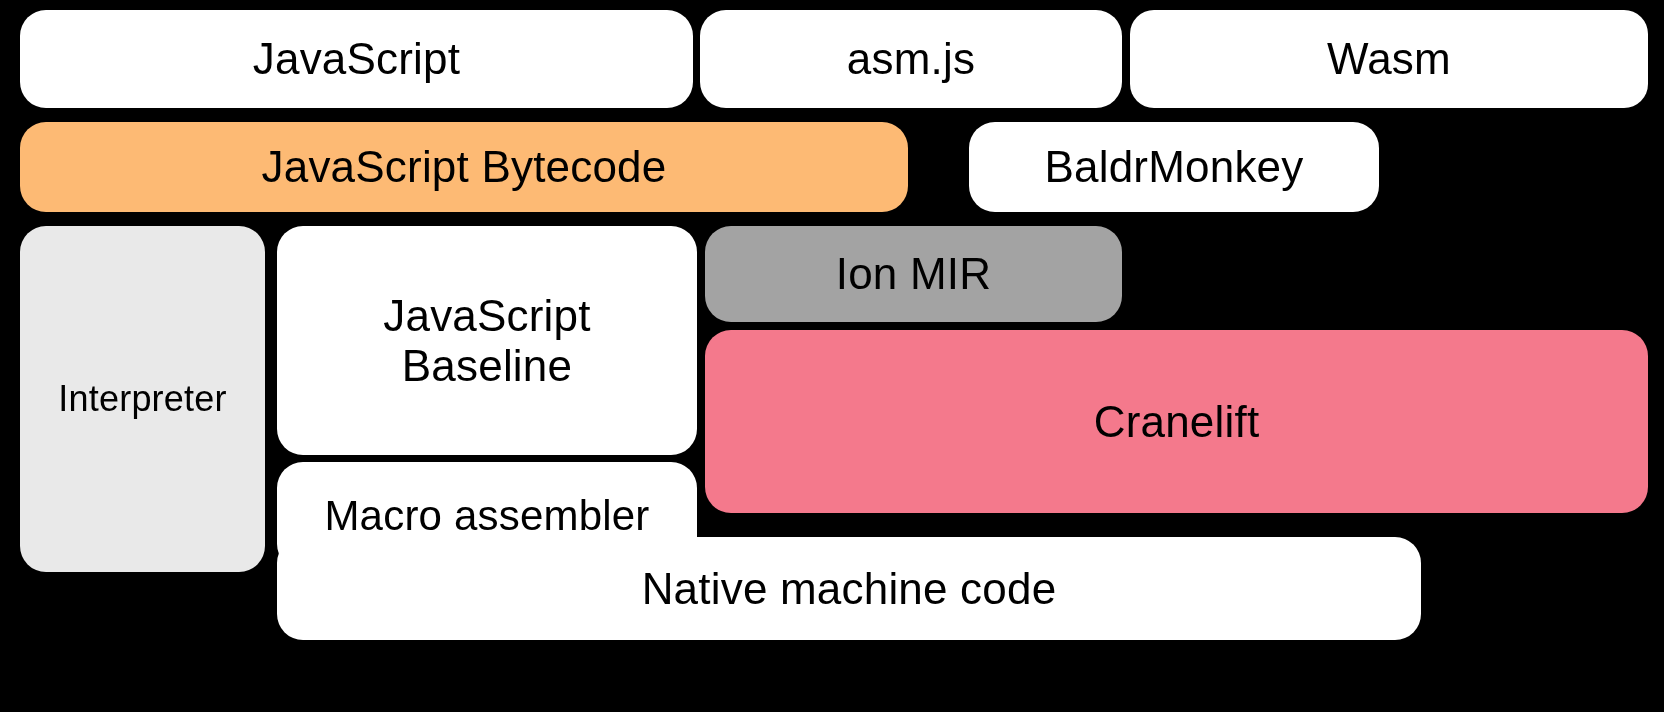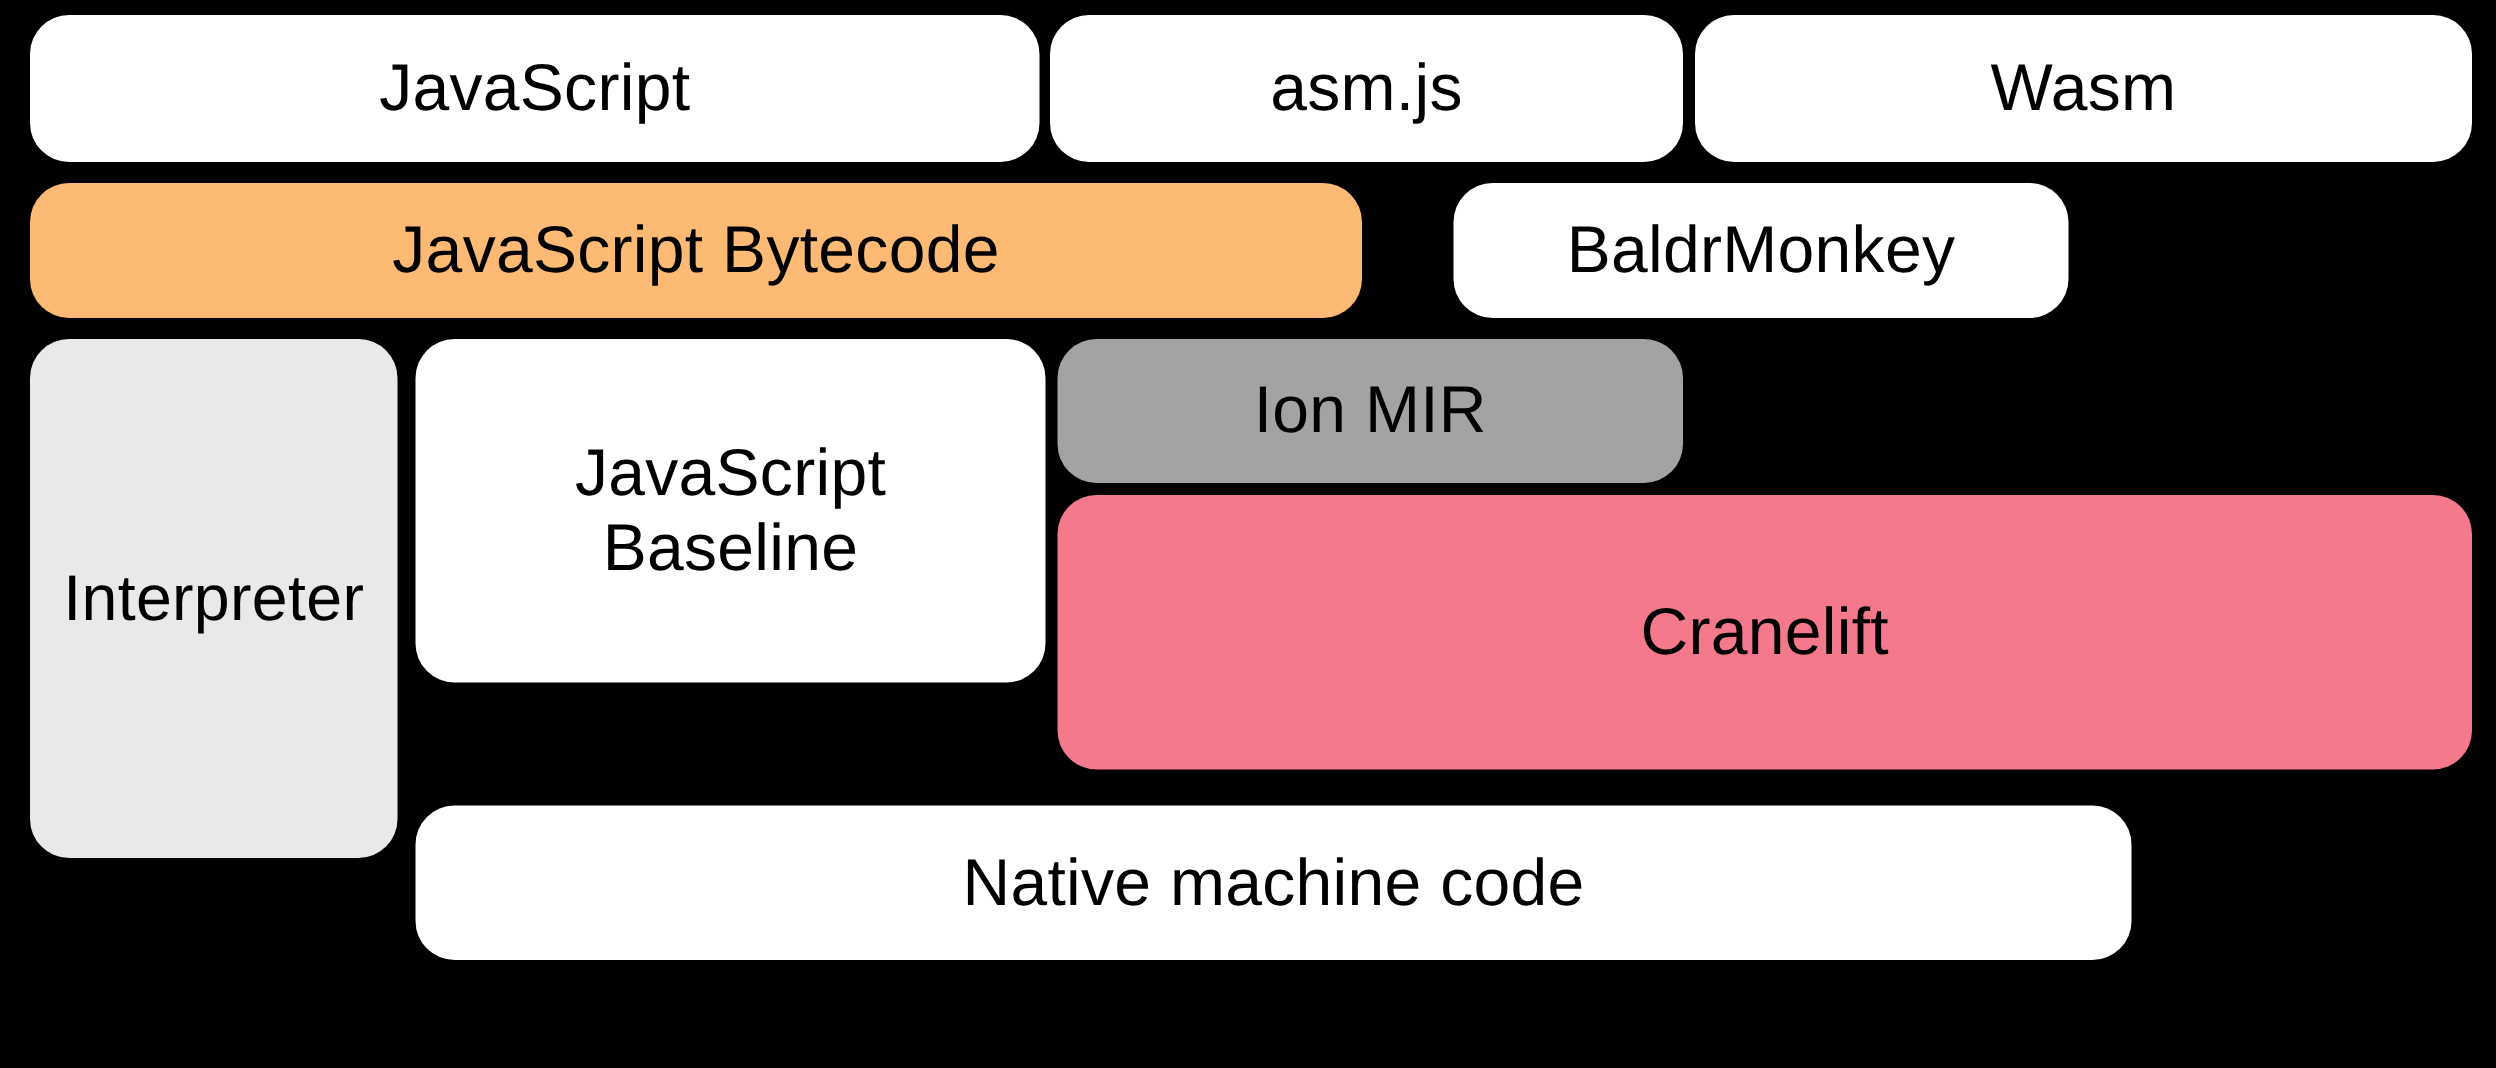--- a/index.html
+++ b/index.html
@@ -42,47 +42,48 @@
   
   .r1 { top: 10px;  height: 98px; }
   .n-javascript { left: 20px;   width: 673px; }
   .n-asmjs      { left: 700px;  width: 422px; }
   .n-wasm       { left: 1130px; width: 518px; }
 
   .r2 { top: 122px; height: 90px; }
   .n-jsbytecode  { left: 20px;  width: 888px; }
   .n-baldrmonkey { left: 922px; width: 410px; }
 
-  .n-interpreter { left: 20px;  top: 226px; width: 245px; height: 346px; font-size: 43px; }
+  .n-interpreter { left: 20px;  top: 226px; width: 245px; height: 346px; font-size: 36px; }
   .n-jsbaseline  { left: 277px; top: 226px; width: 420px; height: 229px; }
   .n-macroasm    { left: 277px; top: 462px; width: 420px; height: 108px; font-size: 42px; }
   .n-ionmir      { left: 705px; top: 226px; width: 417px; height: 96px; }
   .n-cranelift   { left: 705px; top: 330px; width: 943px; height: 183px; }
   .n-nativecode  { left: 277px; top: 537px; width: 1144px; height: 103px; }
 </style>
 </head>
 <body>
 
 <div id="diagram">
 
   <div class="node r1 n-javascript" style="background: rgb(255, 255, 255);">JavaScript</div>
 
   <div class="node r1 n-asmjs" style="background: rgb(255, 255, 255);">asm.js</div>
 
-  <div class="node r1 n-wasm" style="background: rgb(255, 255, 255);">Wasm</div>
+  <div class="node r1 n-wasm" style="background: rgb(255, 255, 255); border-radius: 24px;">Wasm</div>
 
   <div class="node r2 n-jsbytecode" style="background: #fdba74;">JavaScript Bytecode</div>
 
   <div class="node r2 n-baldrmonkey" style="background: rgb(255, 255, 255); margin-left: 47px;">BaldrMonkey</div>
 
   <div class="node n-interpreter" style="background: rgb(233, 233, 233);">Interpreter</div>
 
   <div class="node n-jsbaseline" style="background: rgb(255, 255, 255);">JavaScript
 Baseline</div>
 
+  <div class="node n-macroasm" style="background: rgb(255, 255, 255);">Macro assembler</div>
 
   <div class="node n-ionmir" style="background: #a3a3a3;">Ion MIR</div>
 
   <div class="node n-cranelift" style="background: rgb(244, 121, 140);">Cranelift</div>
 
   <div class="node n-nativecode" style="background: rgb(255, 255, 255);">Native machine code</div>
 
 </div>
 
 </body></html>

